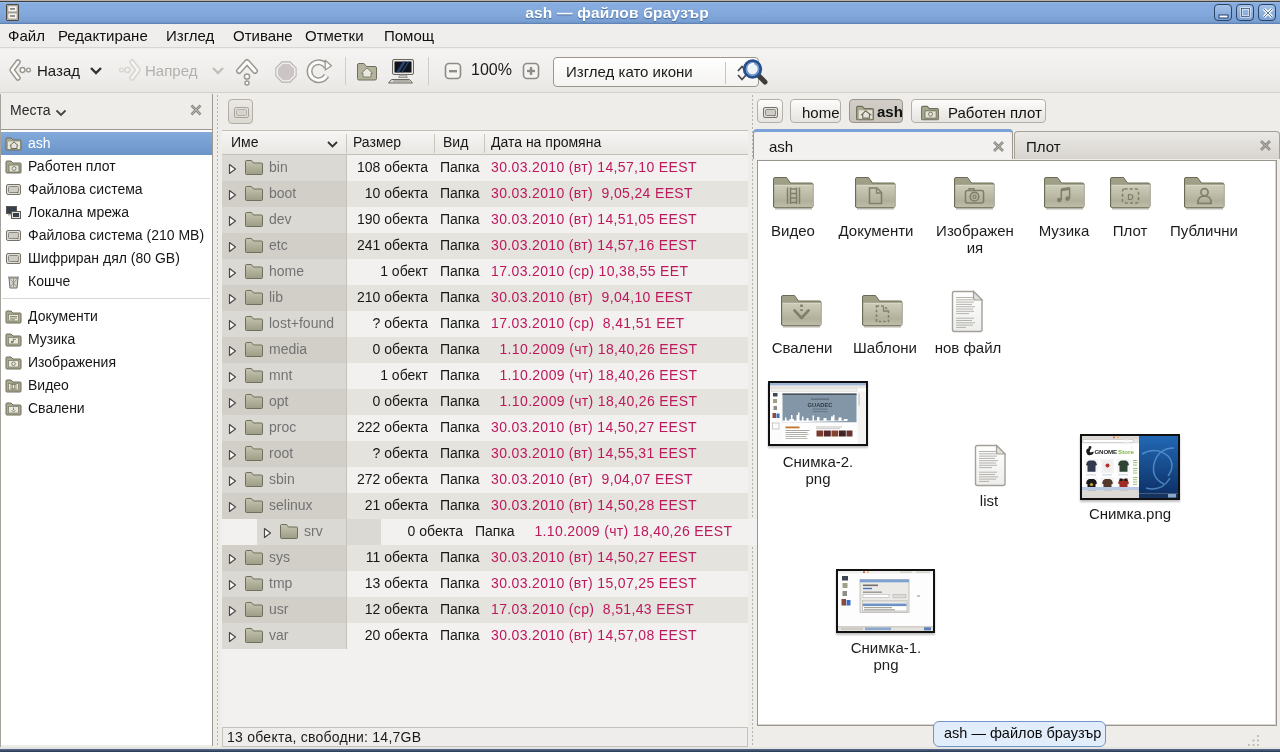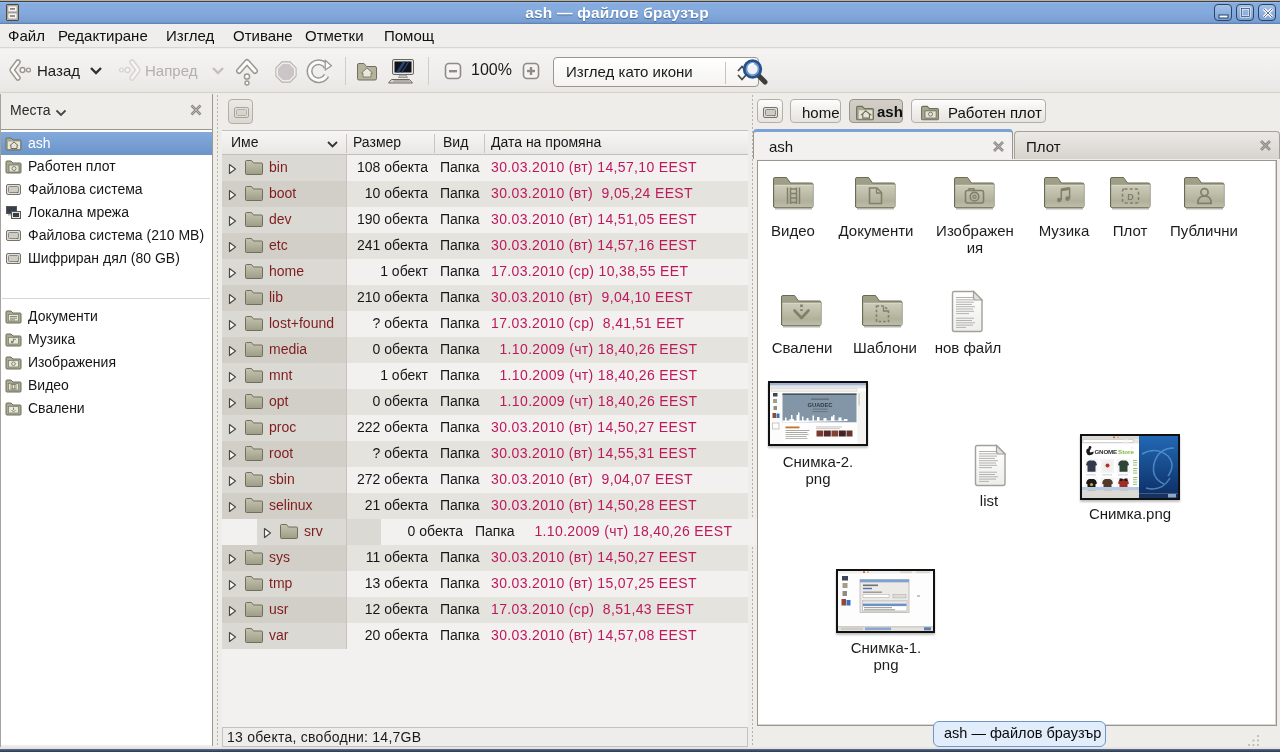--- a/index.html
+++ b/index.html
@@ -59,21 +59,21 @@
 .hsep { position:absolute; top:3px; width:1px; height:19px; background:#c9c5bf; }
 .hlbl { position:absolute; top:3px; font-size:14px; color:#161616; }
 #listrows { position:absolute; left:0; top:25px; width:526px; height:495px; }
 .frow { position:absolute; left:0; width:526px; height:26px; }
 .frow .c1 { position:absolute; left:0; top:0; width:124px; height:26px; }
 .frow.odd .c1 { background:#dbd9d4; } .frow.even .c1 { background:#d2cfc9; }
 .frow.odd .rest { position:absolute; left:124px; top:0; width:402px; height:26px; background:#f2f1ef; }
 .frow.even .rest { position:absolute; left:124px; top:0; width:402px; height:26px; background:#e5e3de; }
 .frow .exp { position:absolute; left:5px; top:7px; }
 .frow .fic { position:absolute; left:22px; top:3px; }
-.frow .nm { position:absolute; left:47px; top:4px; font-size:14px; color:#7f1d1d; }
+.frow .nm { position:absolute; left:47px; top:4px; font-size:14px; color:#737373; }
 .frow .sz { position:absolute; left:130px; top:4px; width:76px; text-align:right; font-size:14px; color:#161616; }
 .frow .tp { position:absolute; left:218px; top:4px; font-size:14px; color:#161616; }
 .frow .dt { position:absolute; left:269px; top:4px; font-size:14px; letter-spacing:0.35px; color:#be185d; white-space:pre; }
 #listempty { position:absolute; left:0; top:519px; width:526px; height:78px; background:#f2f1ef; }
 #liststatus { left:222px; top:727px; width:526px; height:20px; background:#eeedeb; border:1px solid #c6c2bc; }
 #liststatus .st { position:absolute; left:4px; top:1px; font-size:14px; letter-spacing:0.25px; color:#1a1a1a; }
 
 
 #rightpane { left:757px; top:94px; width:523px; height:653px; background:#eeedea; }
 .bcrumb { position:absolute; top:5px; height:24px; border:1px solid #b4b0a8; border-radius:4px;
@@ -285,20 +285,28 @@
         </svg></span>
       <span class="txt">Файлова система (210 MB)</span>
     </div>
     <div class="srow" style="top: 117px;">
       <span class="ic"><svg width="17" height="17" viewBox="0 0 17 17">
           <rect x="1.5" y="3.5" width="14" height="10" rx="1.5" fill="#e2e0da" stroke="#75726a"></rect>
           <rect x="3.5" y="5.5" width="10" height="6" rx="1" fill="#cfccc5" stroke="#8c8980"></rect>
           <circle cx="12.5" cy="11.5" r="0.8" fill="#6b6861"></circle>
         </svg></span>
       <span class="txt">Шифриран дял (80 GB)</span>
+    </div>
+    <div class="srow" style="top: 140px;">
+      <span class="ic"><svg width="17" height="17" viewBox="0 0 17 17">
+          <path d="M4 5 h9 l-1 10 h-7 Z" fill="#d8d6cf" stroke="#6e6b64"></path>
+          <rect x="3" y="3.5" width="11" height="1.5" fill="#9a978f"></rect>
+          <path d="M5.5 6.5 l6 7 M11.5 6.5 l-6 7 M8.5 6 v8" stroke="#8a877f" stroke-width="0.8"></path>
+        </svg></span>
+      <span class="txt">Кошче</span>
     </div>
     <div id="sidesep" style="top: 168px;"></div>
     <div class="srow" style="top: 175px;">
       <span class="ic"><svg width="17" height="17" viewBox="0 0 17 17">
           <path d="M1 14 V4 q0-1 1-1 h4 l2 2 h7 q1 0 1 1 v8 q0 1-1 1 h-13 q-1 0-1-1z" fill="#a9a992" stroke="#6f6f5b"></path>
           <rect x="3.5" y="6.5" width="10" height="6.5" fill="#e9e8e0" stroke="#83836c" stroke-width="0.8"></rect>
           <g fill="#83836c">
             <rect x="5" y="8" width="7" height="0.9"></rect>
             <rect x="5" y="9.7" width="7" height="0.9"></rect>
             <rect x="5" y="11.4" width="5" height="0.9"></rect>

